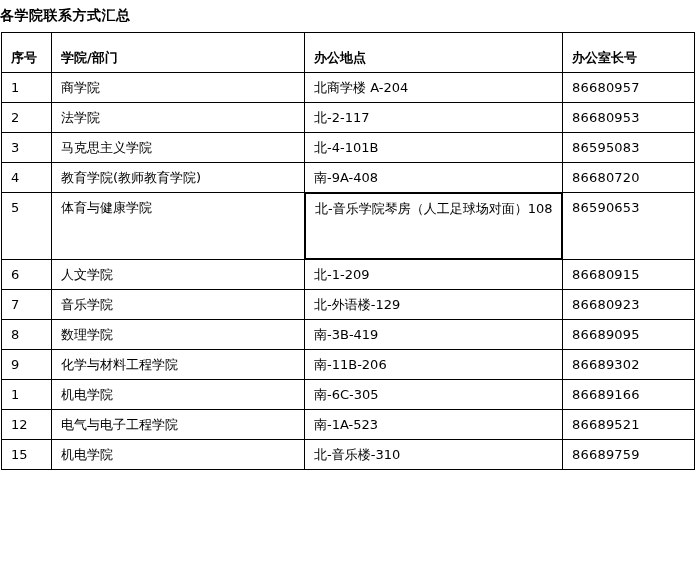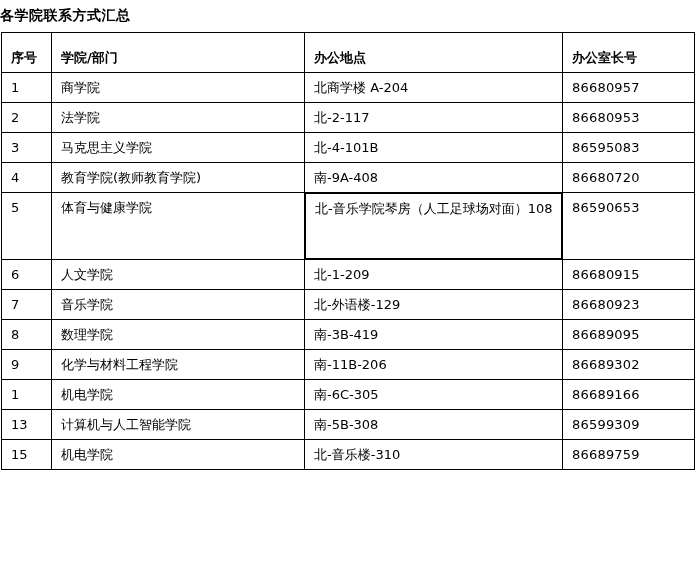--- a/index.html
+++ b/index.html
@@ -137,24 +137,24 @@
         <td>南-11B-206</td>
         <td class="cell-phone">86689302</td>
       </tr>
       <tr>
         <td class="cell-index">1</td>
         <td>机电学院</td>
         <td>南-6C-305</td>
         <td class="cell-phone">86689166</td>
       </tr>
       <tr>
-        <td class="cell-index">13</td>
-        <td>计算机与人工智能学院</td>
-        <td>南-5B-308</td>
-        <td class="cell-phone">86599309</td>
+        <td class="cell-index">12</td>
+        <td>电气与电子工程学院</td>
+        <td>南-1A-523</td>
+        <td class="cell-phone">86689521</td>
       </tr>
       <tr>
         <td class="cell-index">15</td>
         <td>机电学院</td>
         <td>北-音乐楼-310</td>
         <td class="cell-phone">86689759</td>
       </tr>
     </tbody>
   </table>
 

